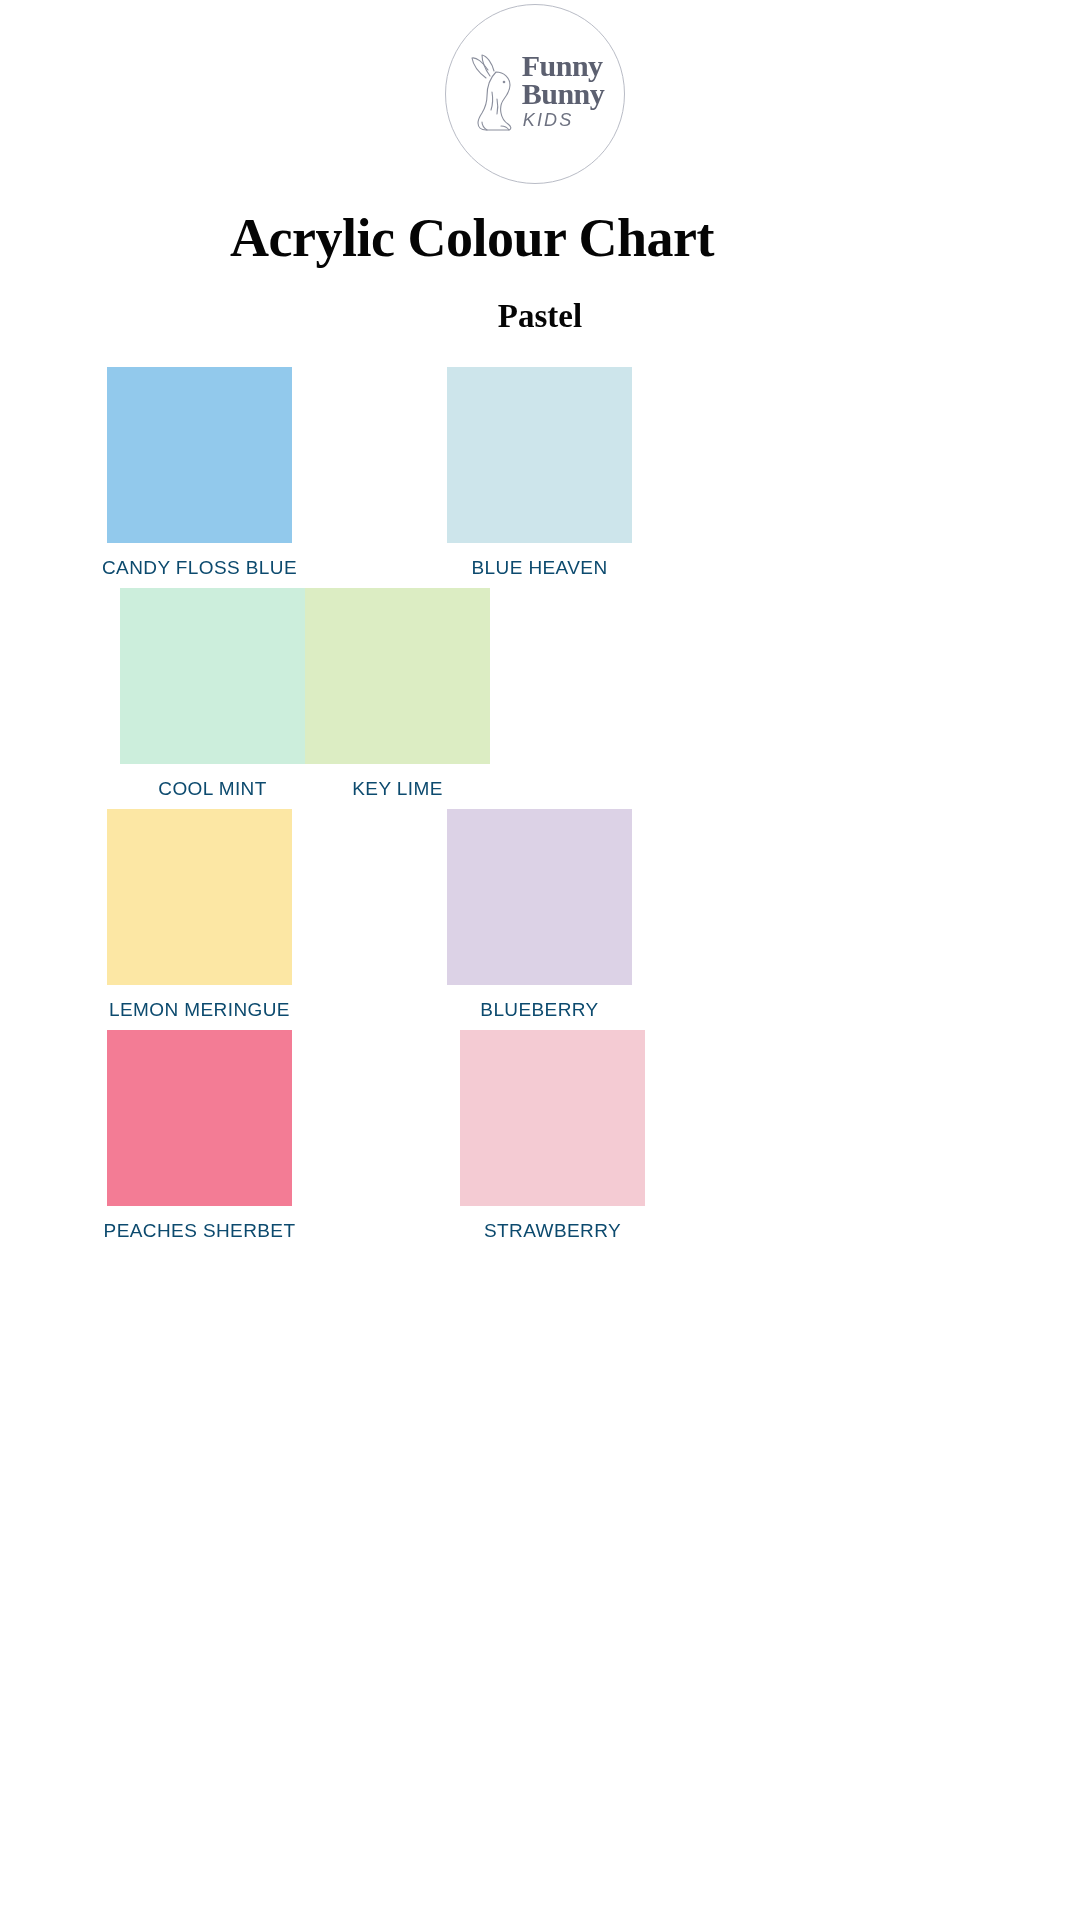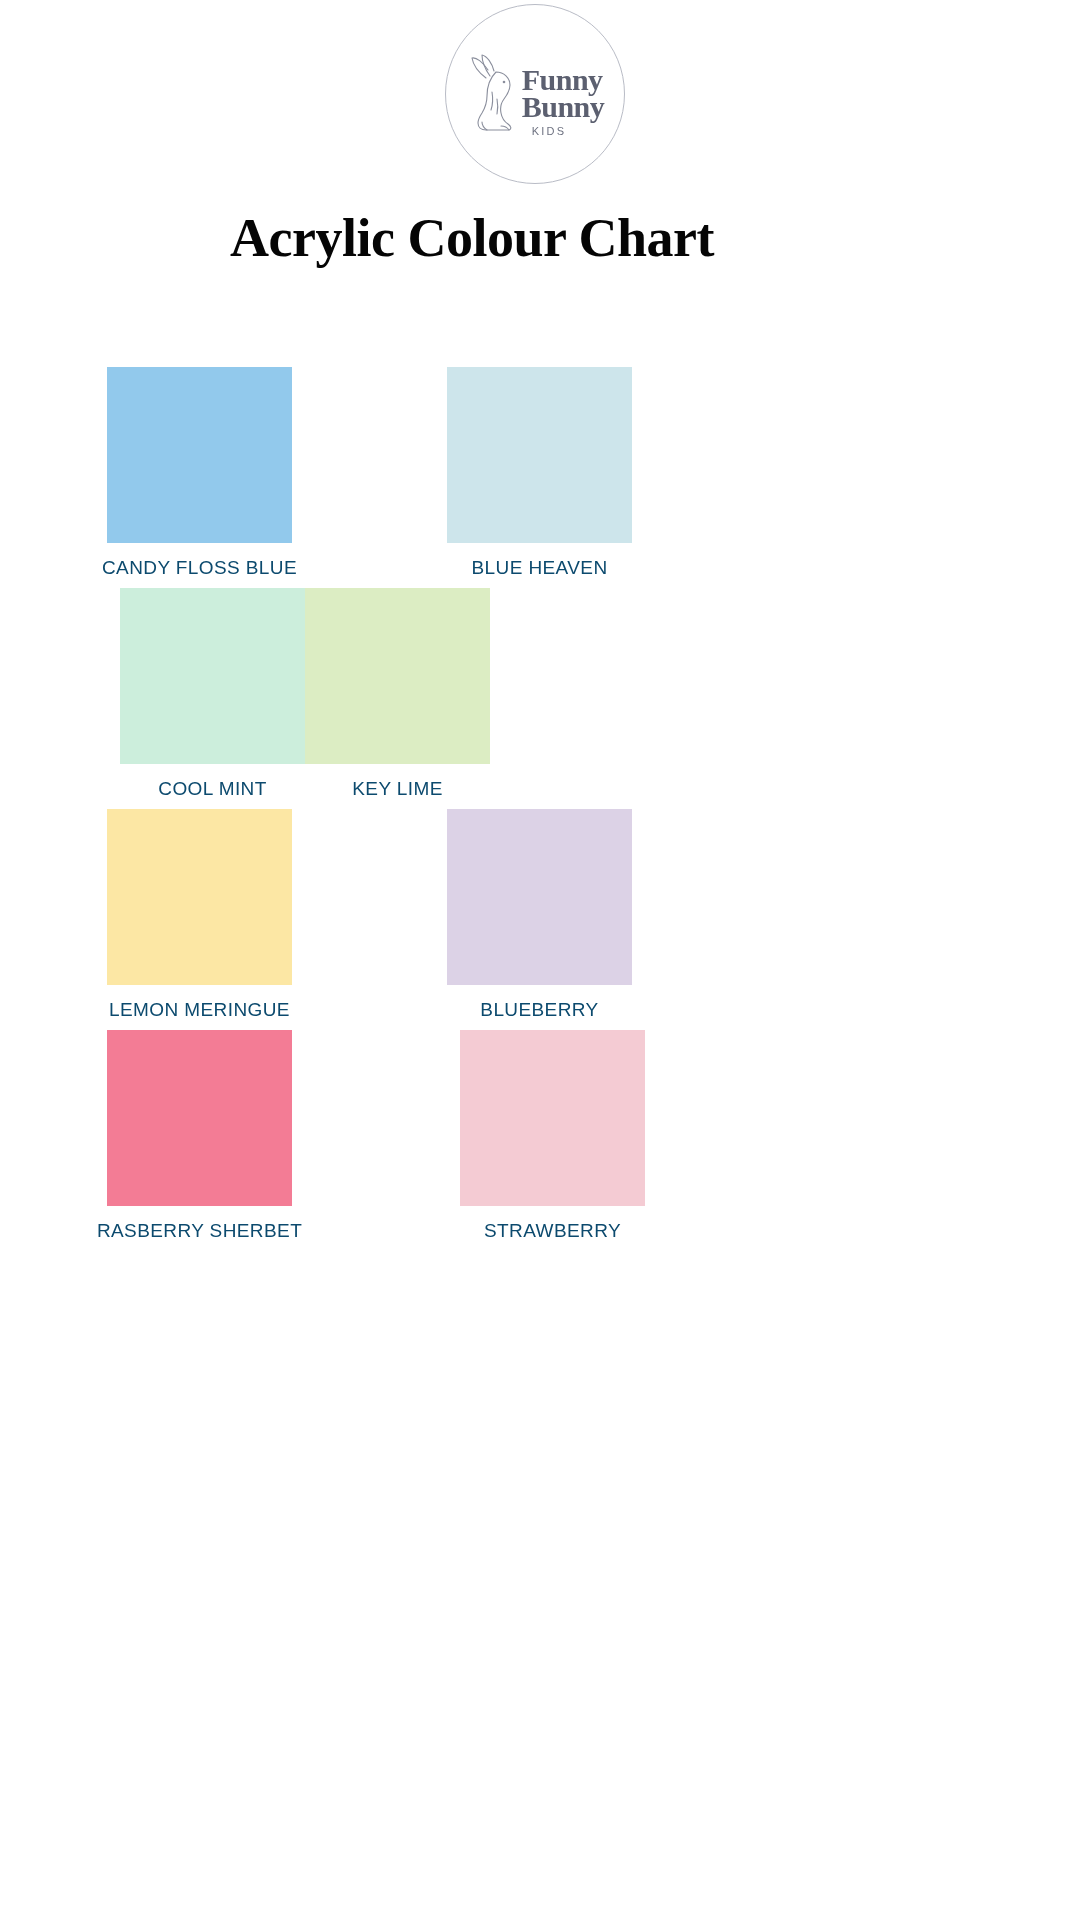--- a/index.html
+++ b/index.html
@@ -42,21 +42,21 @@
     background: #ffffff;
     position: relative;
     display: flex;
     align-items: center;
     justify-content: center;
     margin-top: -12px;
   }
   .logo-inner {
     display: flex;
     flex-direction: row;
-    align-items: flex-end;
+    align-items: flex-start;
   }
   .bunny-icon {
     width: 56px;
     height: 84px;
     flex: 0 0 auto;
   }
   .logo-text {
     display: flex;
     flex-direction: column;
     align-items: flex-start;
@@ -64,25 +64,26 @@
   }
   .logo-line1, .logo-line2 {
     font-family: "Liberation Serif", serif;
     font-weight: bold;
     font-size: 30px;
     color: #5c6070;
     letter-spacing: -0.5px;
   }
   .logo-line3 {
     font-family: "Liberation Sans", sans-serif;
-    font-size: 11px;
+    font-size: 18px;
     letter-spacing: 2.2px;
     color: #6d7180;
     margin-top: 5px;
-    margin-left: 10px;
+    margin-left: 1px;
+    font-style: italic;
   }
 
   
   .chart-title {
     position: absolute;
     top: 207px;
     left: 0;
     width: 944px;
     text-align: center;
     font-family: "Liberation Serif", serif;
@@ -166,20 +167,21 @@
         <div class="logo-text">
           <span class="logo-line1">Funny</span>
           <span class="logo-line2">Bunny</span>
           <span class="logo-line3">KIDS</span>
         </div>
       </div>
     </div>
   </div>
 
   <div class="chart-title">Acrylic Colour Chart</div>
+  <div class="chart-subtitle">Pastel</div>
 
   <div class="grid">
       <div class="cell">
         <div class="swatch" style="background: rgb(146, 201, 236);"></div>
         <div class="swatch-label">CANDY FLOSS BLUE</div>
       </div>
       <div class="cell">
         <div class="swatch" style="background: rgb(205, 229, 235);"></div>
         <div class="swatch-label">BLUE HEAVEN</div>
       </div>
@@ -194,21 +196,21 @@
       <div class="cell">
         <div class="swatch" style="background: rgb(252, 231, 164);"></div>
         <div class="swatch-label">LEMON MERINGUE</div>
       </div>
       <div class="cell">
         <div class="swatch" style="background: rgb(220, 210, 230);"></div>
         <div class="swatch-label">BLUEBERRY</div>
       </div>
       <div class="cell">
         <div class="swatch" style="background: rgb(243, 124, 149);"></div>
-        <div class="swatch-label">RASBERRY SHERBET</div>
+        <div class="swatch-label">PEACHES SHERBET</div>
       </div>
       <div class="cell last-col">
         <div class="swatch" style="background: rgb(244, 203, 211);"></div>
         <div class="swatch-label">STRAWBERRY</div>
       </div>
     </div>
 
 </div>
 
 </body></html>

